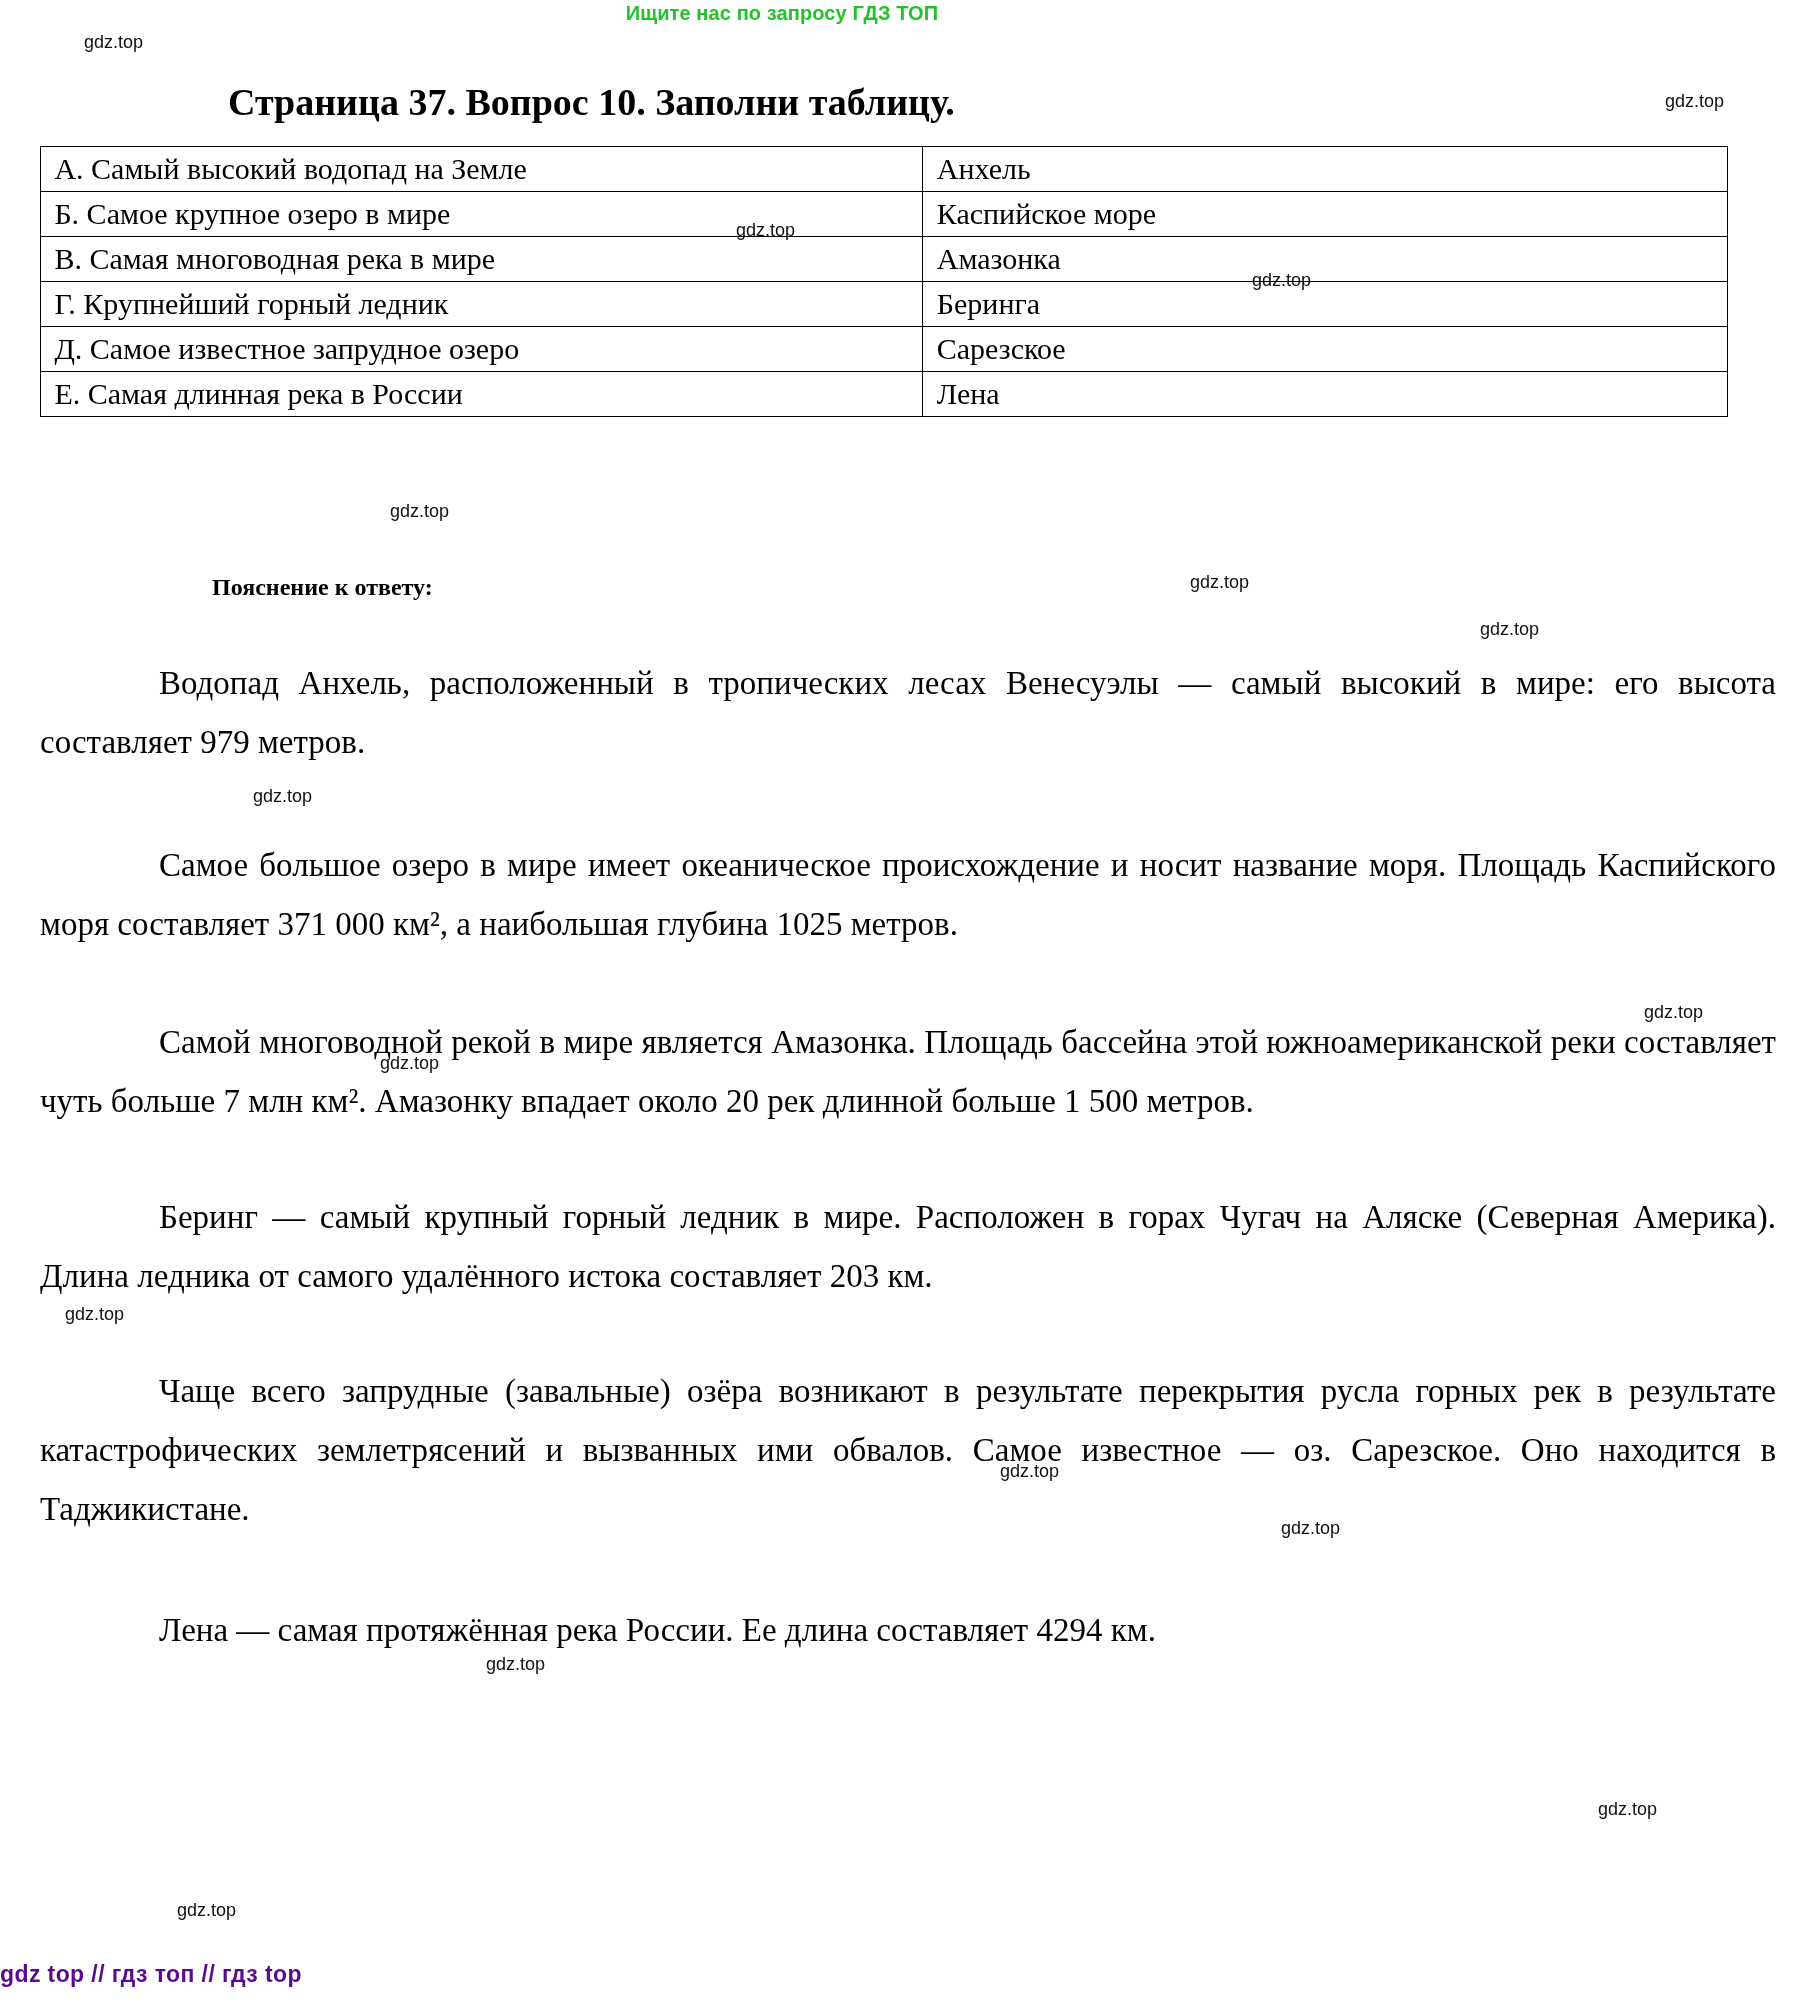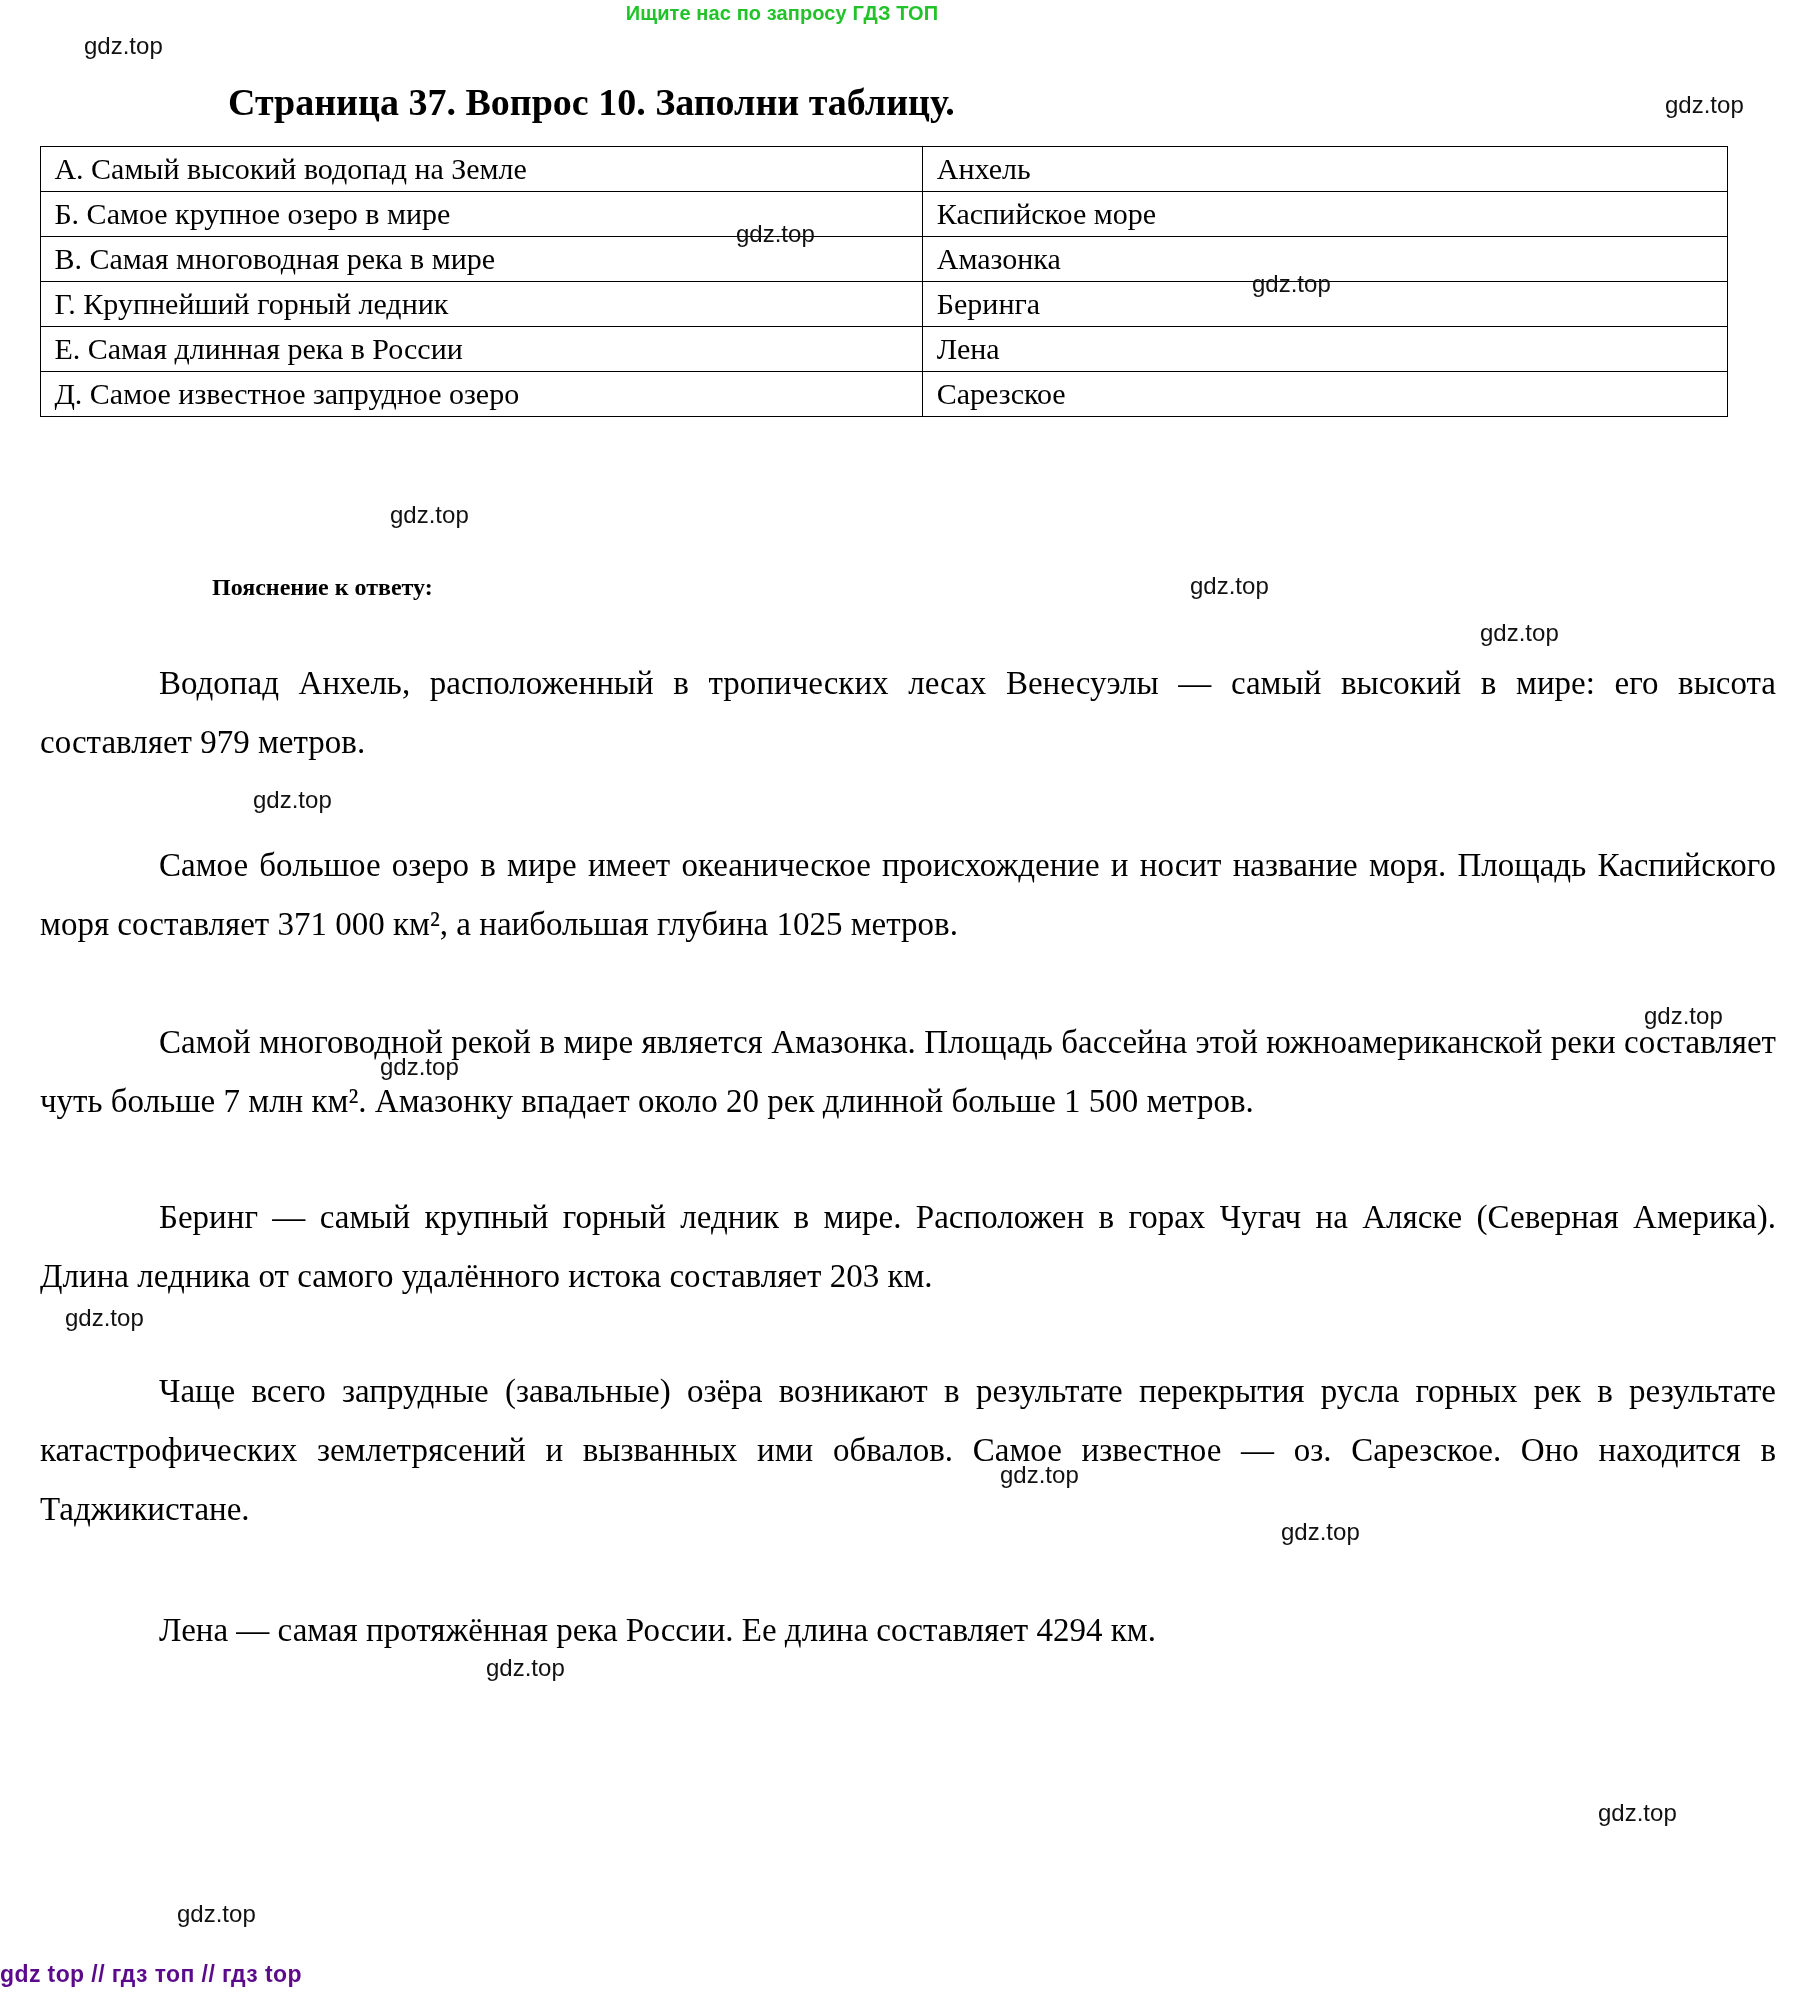--- a/index.html
+++ b/index.html
@@ -94,21 +94,21 @@
   .body-text.p2 { top: 803px; }
   .body-text.p3 { top: 980px; }
   .body-text.p4 { top: 1155px; }
   .body-text.p5 { top: 1329px; }
   .body-text.p6 { top: 1568px; }
 
   
   .wm {
     position: absolute;
     font-family: "Liberation Sans", "DejaVu Sans", sans-serif;
-    font-size: 24px;
+    font-size: 18px;
     color: #111111;
     white-space: nowrap;
     pointer-events: none;
   }
 
   
   .footer-line {
     position: absolute;
     top: 1961px;
     left: 0;
@@ -141,26 +141,26 @@
       </tr>
       <tr>
         <td class="col-q">В. Самая многоводная река в мире</td>
         <td class="col-a">Амазонка</td>
       </tr>
       <tr>
         <td class="col-q">Г. Крупнейший горный ледник</td>
         <td class="col-a">Беринга</td>
       </tr>
       <tr>
+        <td class="col-q">Д. Самое известное запрудное озеро</td>
+        <td class="col-a">Сарезское</td>
+      </tr>
+      <tr>
         <td class="col-q">Е. Самая длинная река в России</td>
         <td class="col-a">Лена</td>
-      </tr>
-      <tr>
-        <td class="col-q">Д. Самое известное запрудное озеро</td>
-        <td class="col-a">Сарезское</td>
       </tr>
     </tbody>
   </table>
 
   <div class="expl-heading">Пояснение к ответу:</div>
 
   <p class="body-text p1">Водопад Анхель, расположенный в тропических лесах Венесуэлы — самый высокий в мире: его высота составляет 979 метров.</p>
   <p class="body-text p2">Самое большое озеро в мире имеет океаническое происхождение и носит название моря. Площадь Каспийского моря составляет 371 000 км², а наибольшая глубина 1025 метров.</p>
   <p class="body-text p3">Самой многоводной рекой в мире является Амазонка. Площадь бассейна этой южноамериканской реки составляет чуть больше 7 млн км². Амазонку впадает около 20 рек длинной больше 1 500 метров.</p>
   <p class="body-text p4">Беринг — самый крупный горный ледник в мире. Расположен в горах Чугач на Аляске (Северная Америка). Длина ледника от самого удалённого истока составляет 203 км.</p>

